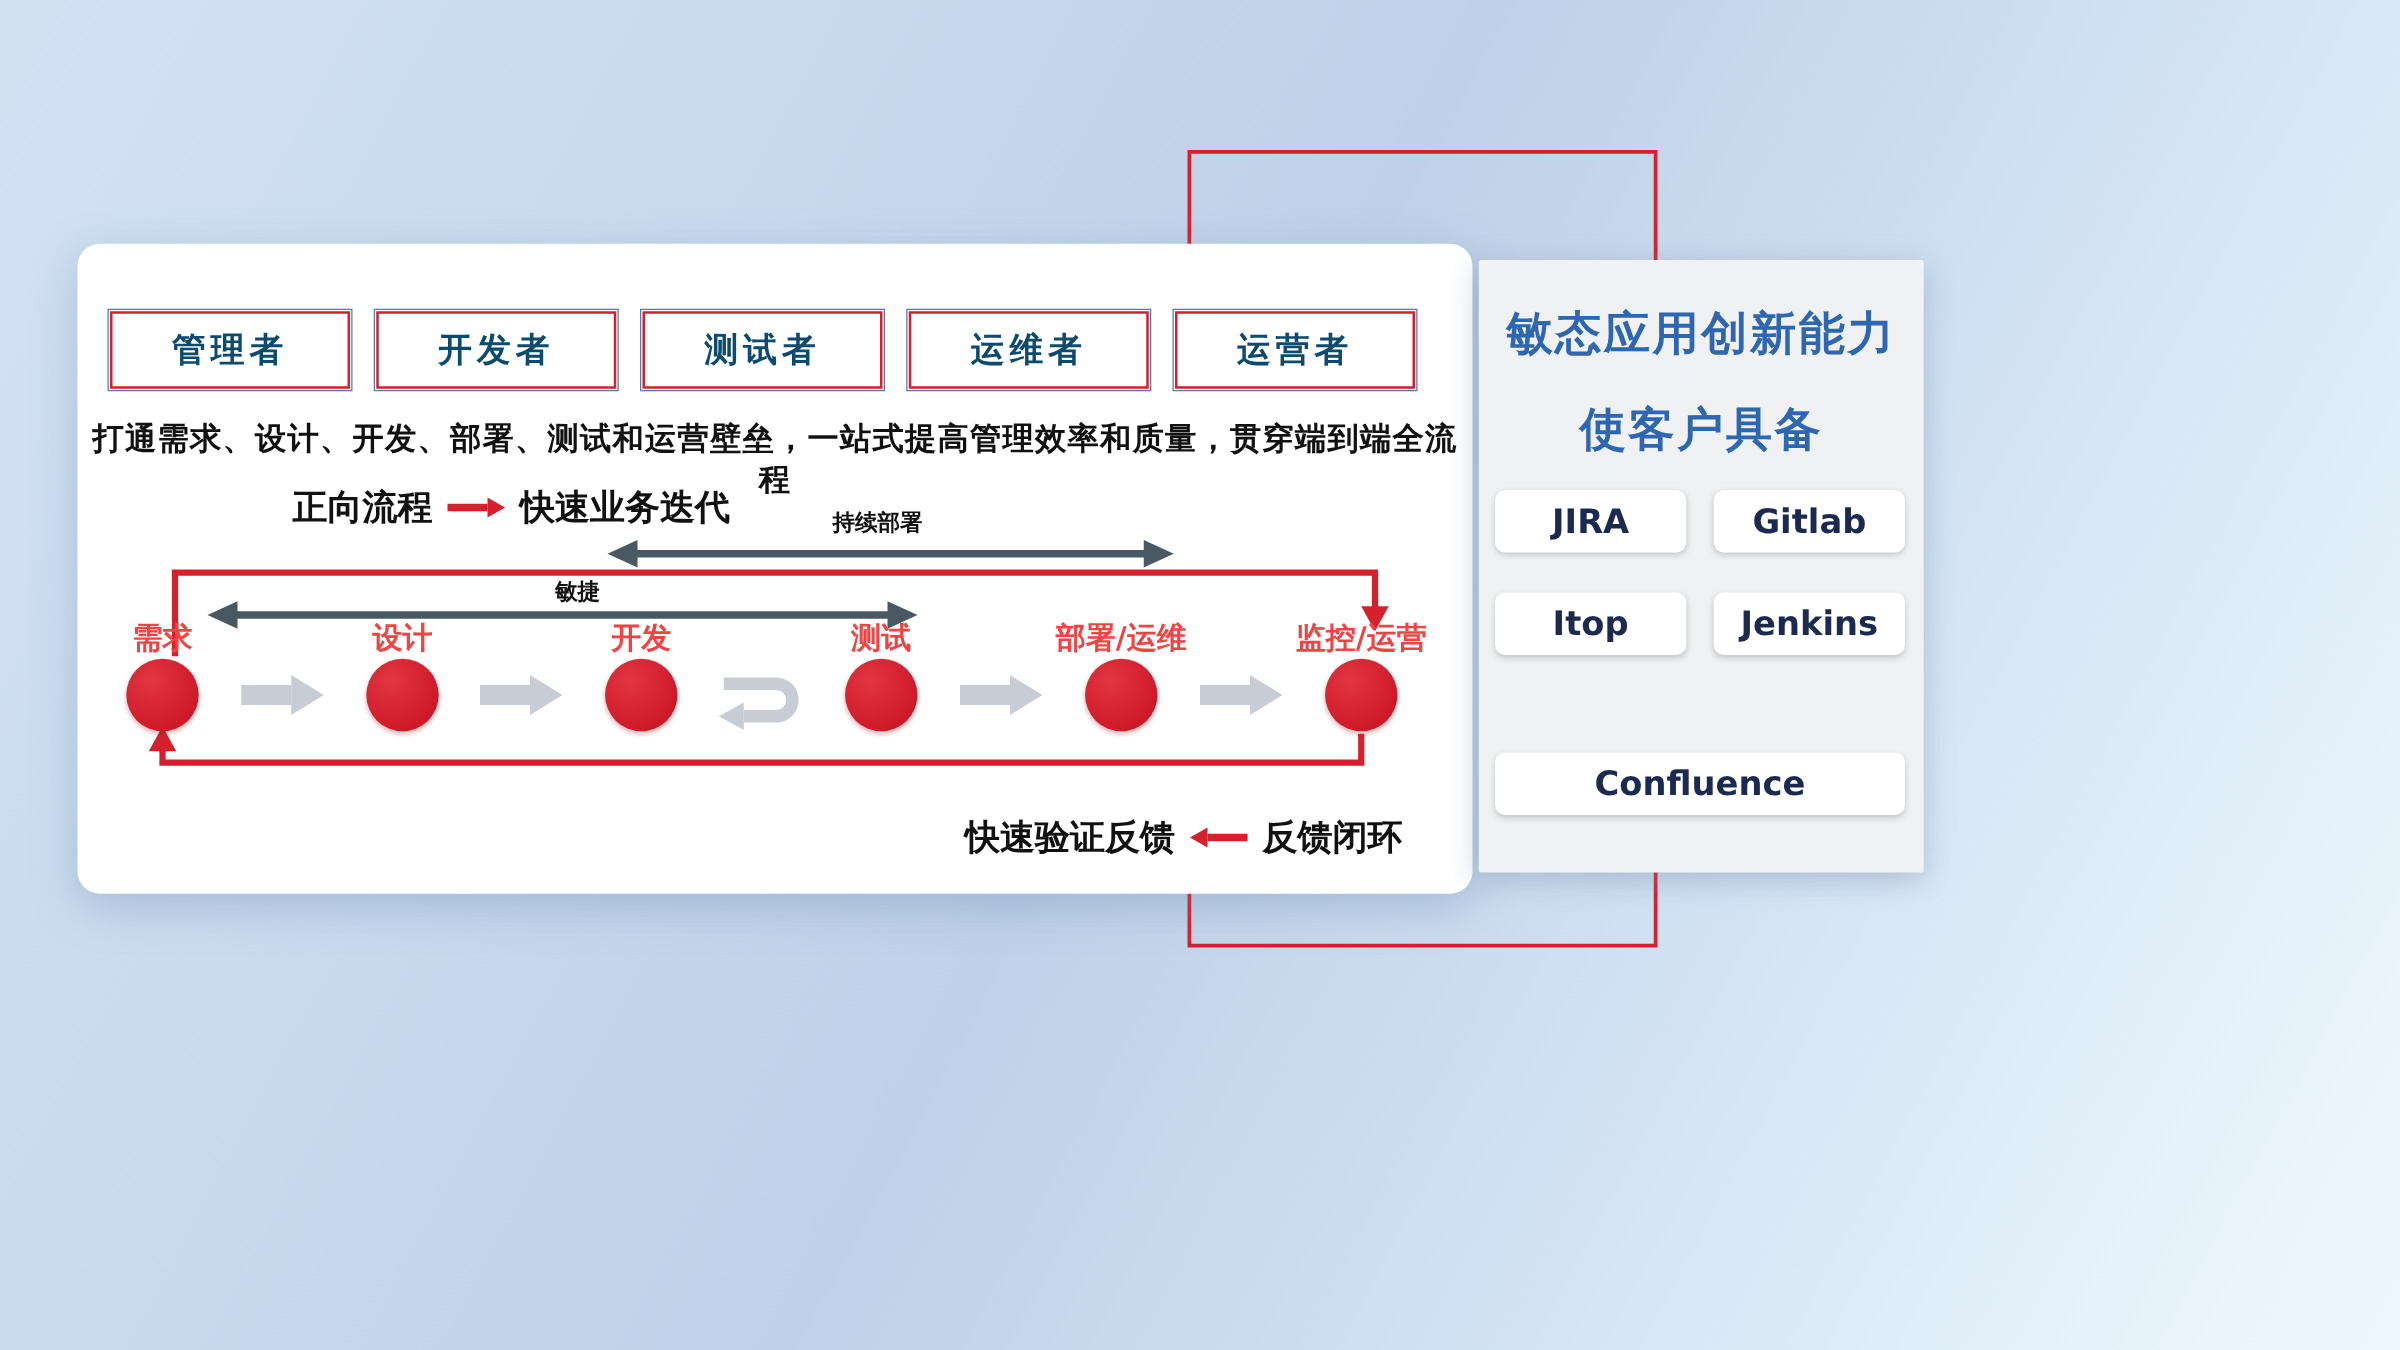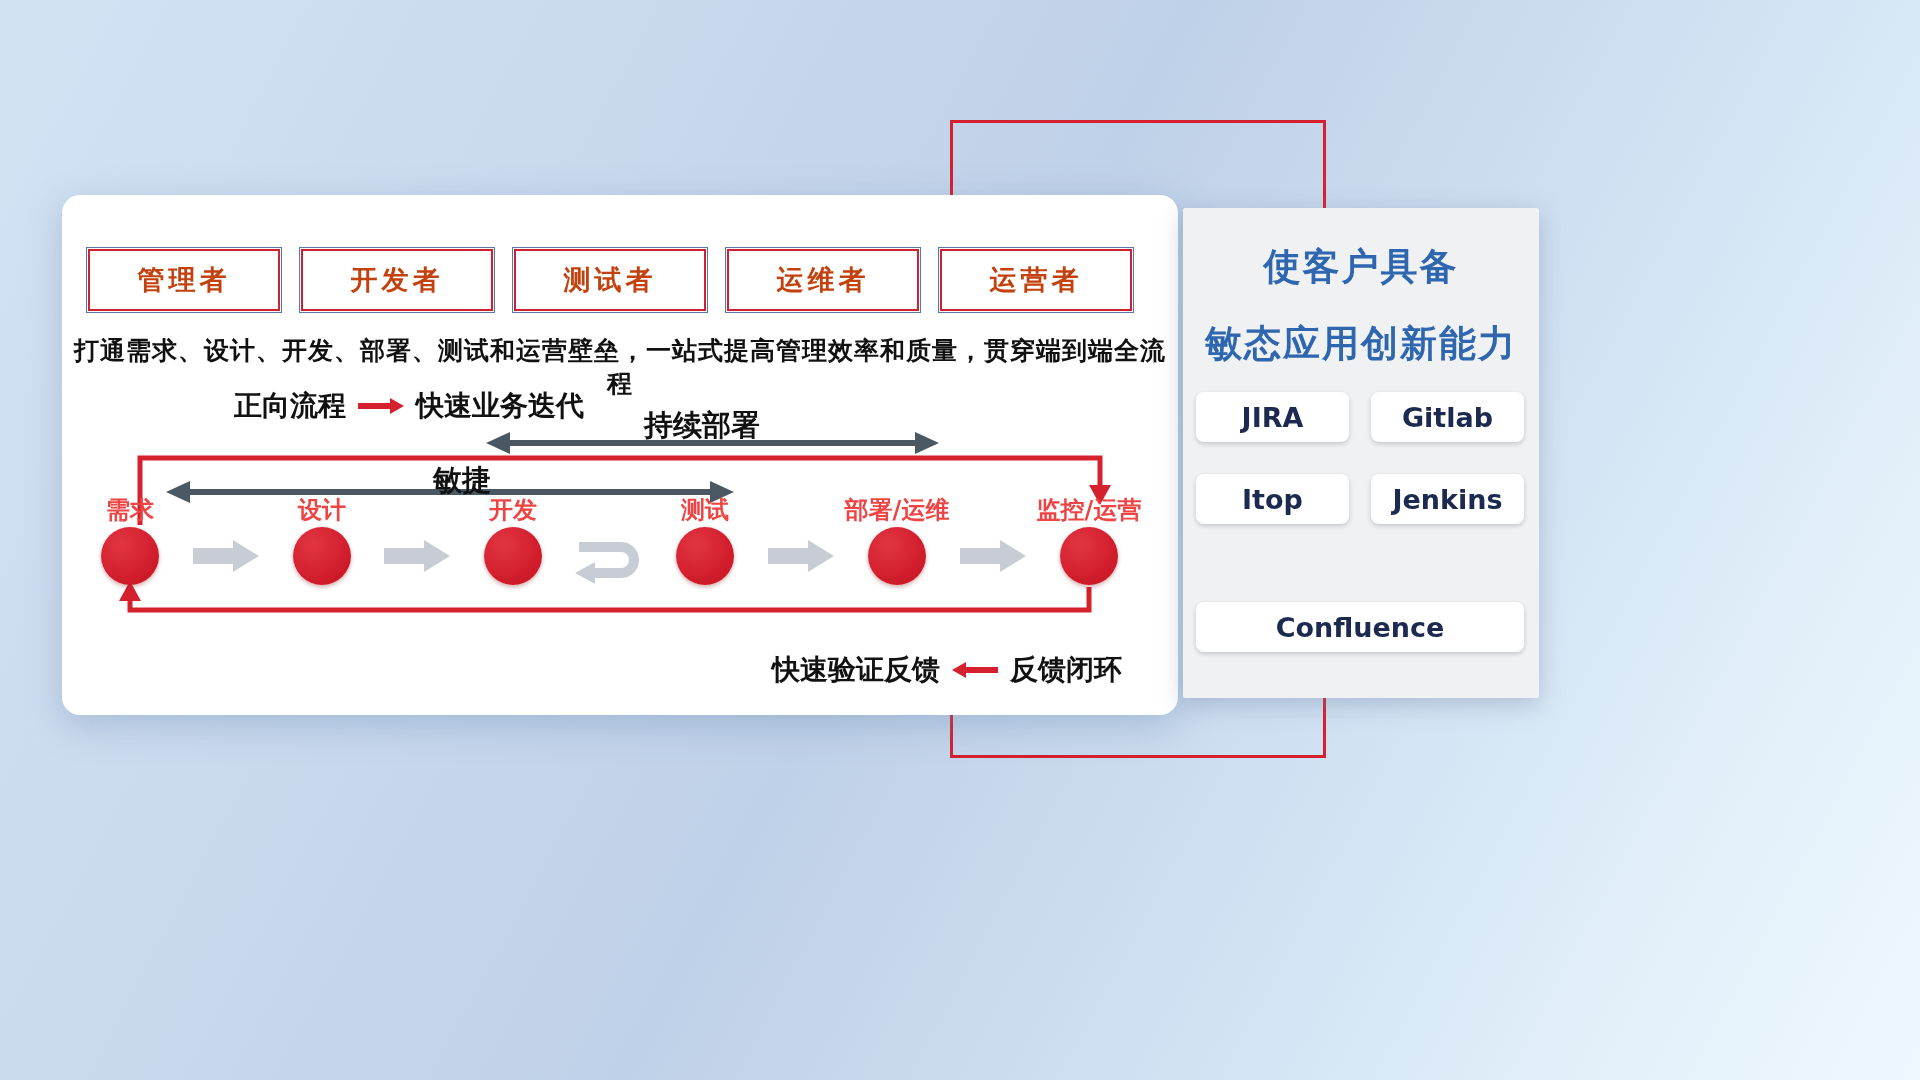--- a/index.html
+++ b/index.html
@@ -22,39 +22,39 @@
     background:#fff; border-radius:18px; z-index:2;
     box-shadow:0 10px 35px rgba(100,130,170,.35);
   }
 
   
   .roles { position:absolute; left:26px; top:54px; width:1044px; display:flex; justify-content:space-between; }
   .role-box {
     width:192px; height:62px; display:flex; align-items:center; justify-content:center;
     background:#fff; border:2px solid #cf2130; outline:1px solid #5c77a8; outline-offset:1px;
   }
-  .role-box span { color:#c2410c; font-weight:bold; font-size:27px; letter-spacing:4px; }
+  .role-box span { color:#0c4a6e; font-weight:bold; font-size:27px; letter-spacing:4px; }
 
   .subtitle {
     position:absolute; top:139px; left:0; width:100%; text-align:center;
     font-size:25px; font-weight:bold; color:#111; letter-spacing:1px;
   }
 
   .legend { display:flex; align-items:center; gap:12px; font-size:28px; font-weight:bold; color:#111; position:absolute; }
   .legend-forward { left:172px; top:192px; }
   .legend-feedback { left:710px; top:456px; }
 
   .mini-arrow { display:inline-flex; align-items:center; }
   .mini-arrow .shaft { width:32px; height:6px; background:#d5202e; }
   .mini-arrow .head { width:0; height:0; border-top:8px solid transparent; border-bottom:8px solid transparent; }
   .mini-arrow.right .head { border-left:14px solid #d5202e; }
   .mini-arrow.left  .head { border-right:14px solid #d5202e; }
 
   
-  .span-label { position:absolute; transform:translateX(-50%); font-size:29px; font-weight:bold; color:#111; }
+  .span-label { position:absolute; transform:translateX(-50%); font-size:18px; font-weight:bold; color:#111; }
   .span-agile { left:400px; top:266px; }
   .span-cd    { left:640px; top:211px; }
 
   
   .connectors { position:absolute; left:0; top:0; pointer-events:none; }
 
   
   .stage { position:absolute; top:302px; width:180px; transform:translateX(-50%); text-align:center; }
   .stage-label { font-size:24px; font-weight:bold; color:#ef4444; line-height:26px; }
   .stage-circle {
@@ -209,22 +209,22 @@
         <span class="head"></span>
         <span class="shaft"></span>
       </span>
     <span>反馈闭环</span>
   </div>
 
 </div>
 
 <div class="right-panel">
   <div class="panel-title">
+    <div>敏态应用创新能力</div>
     <div>使客户具备</div>
-    <div>敏态应用创新能力</div>
   </div>
   <div class="tools">
     <div class="tool">JIRA</div>
     <div class="tool">Gitlab</div>
     <div class="tool">Itop</div>
     <div class="tool">Jenkins</div>
     <div class="tool wide">Confluence</div>
   </div>
 </div>
 

